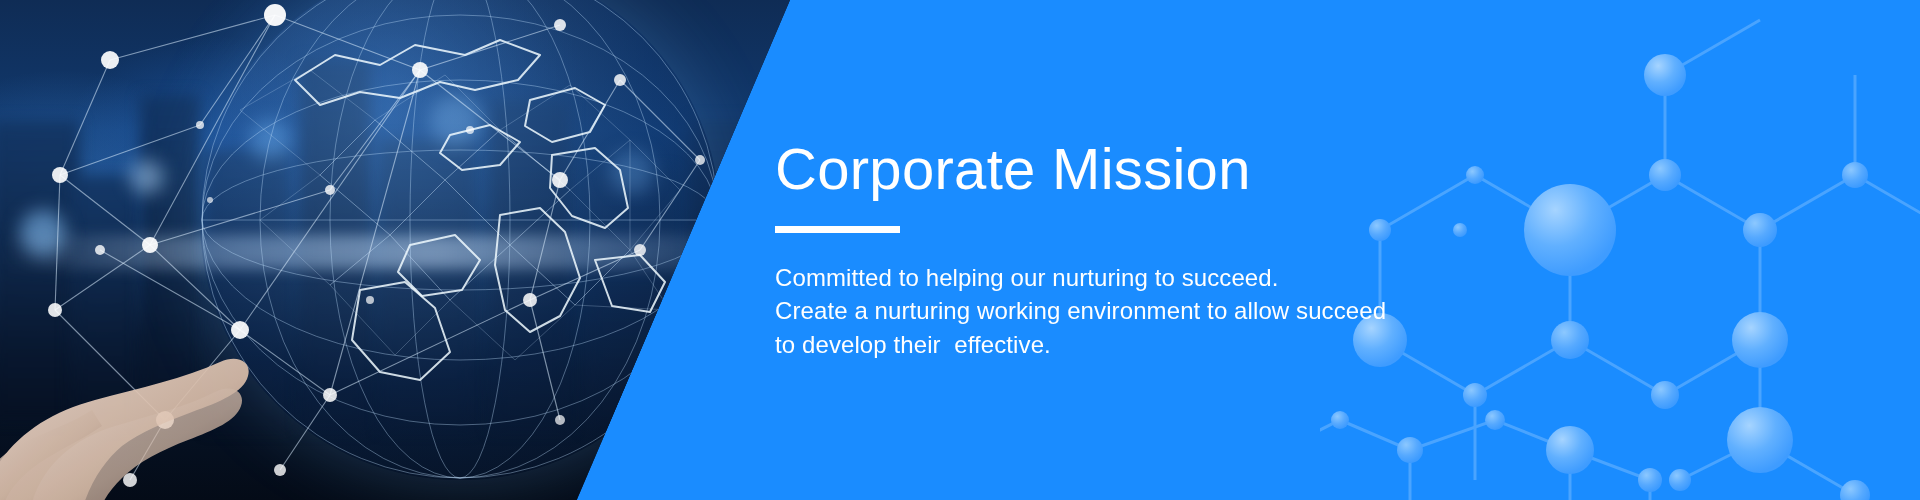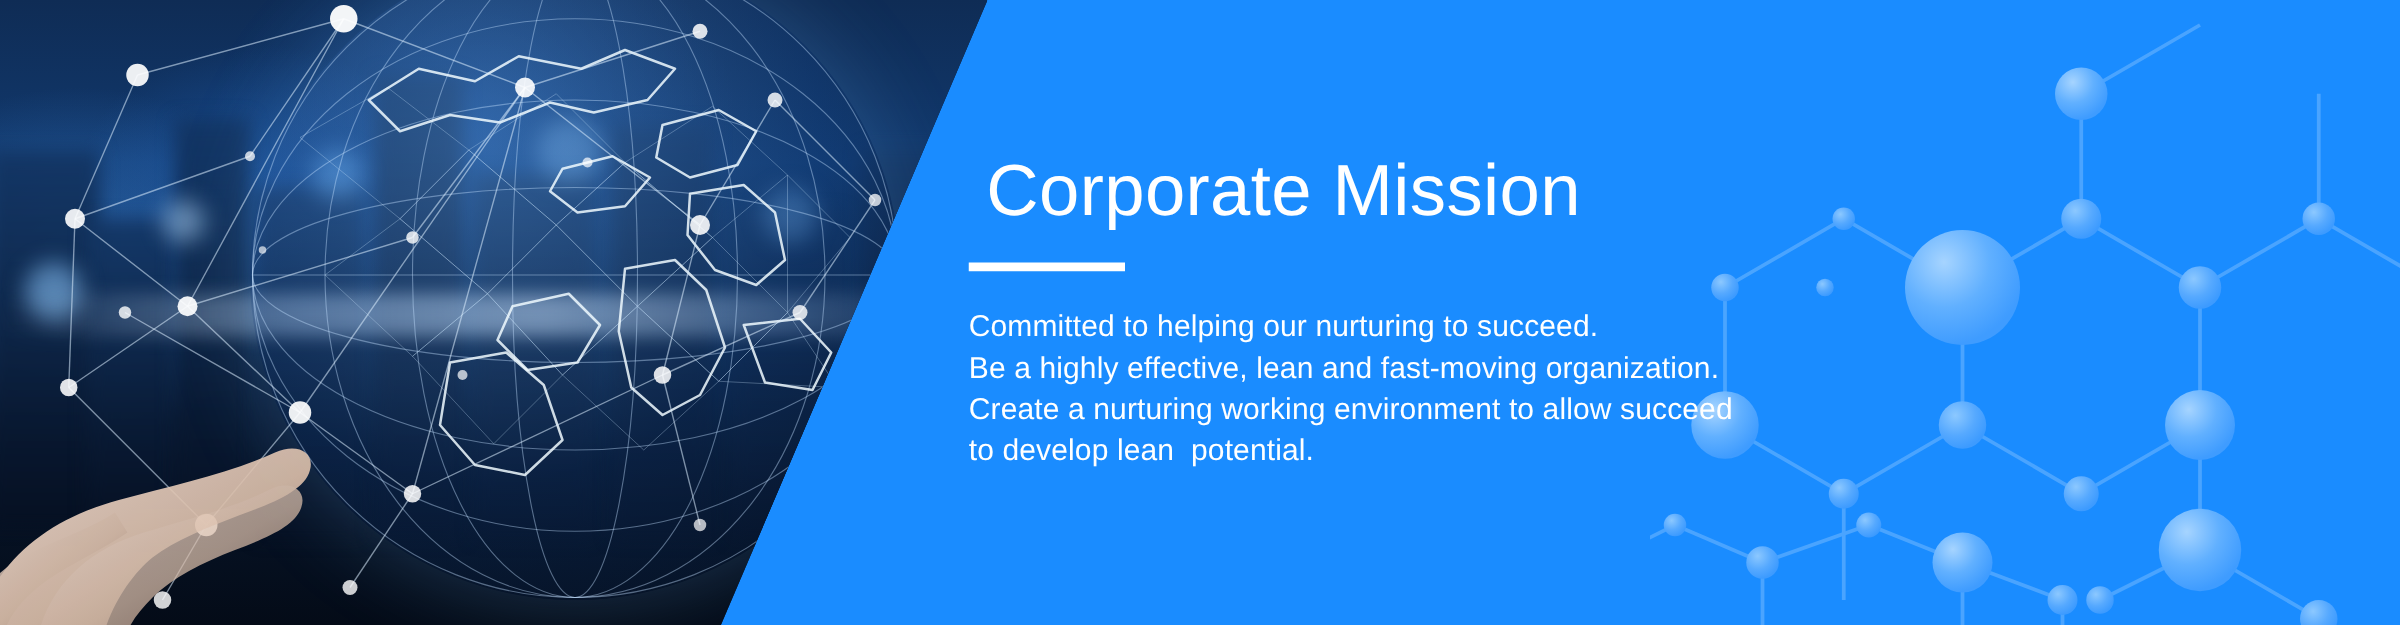--- a/index.html
+++ b/index.html
@@ -110,21 +110,20 @@
     justify-content:center;
   }
   .title {
     color:#ffffff;
     font-size:58px;
     font-weight:400;
     line-height:1.05;
     letter-spacing:.3px;
     margin-bottom:26px;
     white-space:nowrap;
-    margin-left:14px;
   }
   .divider {
     width:125px;
     height:7px;
     background:#ffffff;
     margin-bottom:28px;
   }
   .body-lines { display:block; }
   .body-line {
     color:#ffffff;
@@ -333,19 +332,18 @@
         </svg>
       </div>
     </div>
   </div>
 
   <div class="content">
     <div class="title">Corporate Mission</div>
     <div class="divider"></div>
     <div class="body-lines">
       <div class="body-line">Committed to helping our nurturing to succeed.</div>
-      <div class="body-line">Be a highly effective, lean and fast-moving organization.</div>
       <div class="body-line">Create a nurturing working environment to allow succeed</div>
-      <div class="body-line">to develop lean  potential.</div>
+      <div class="body-line">to develop their  effective.</div>
     </div>
   </div>
 
 </div>
 
 </body></html>

